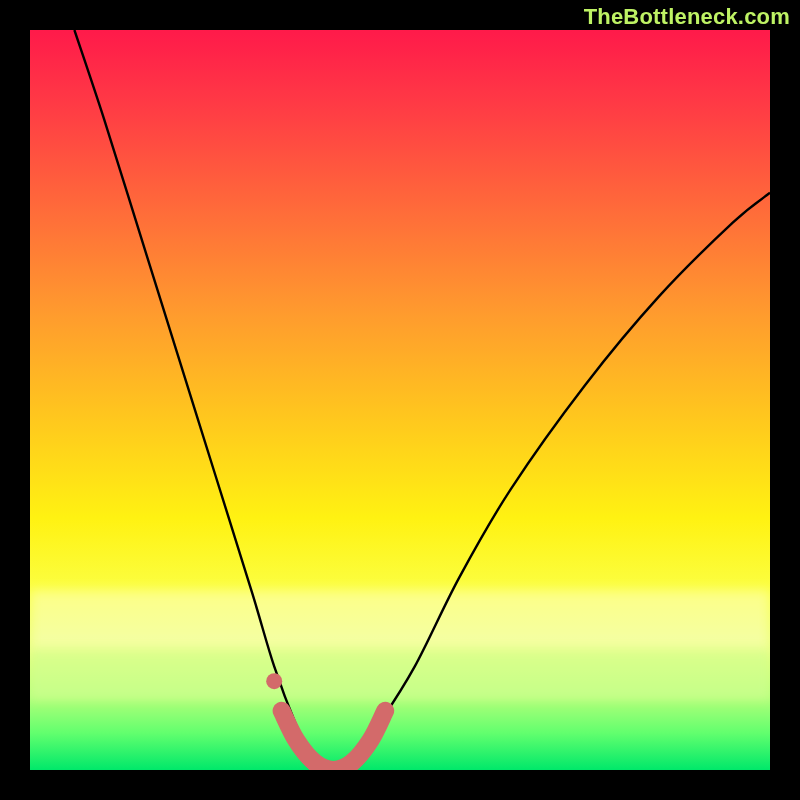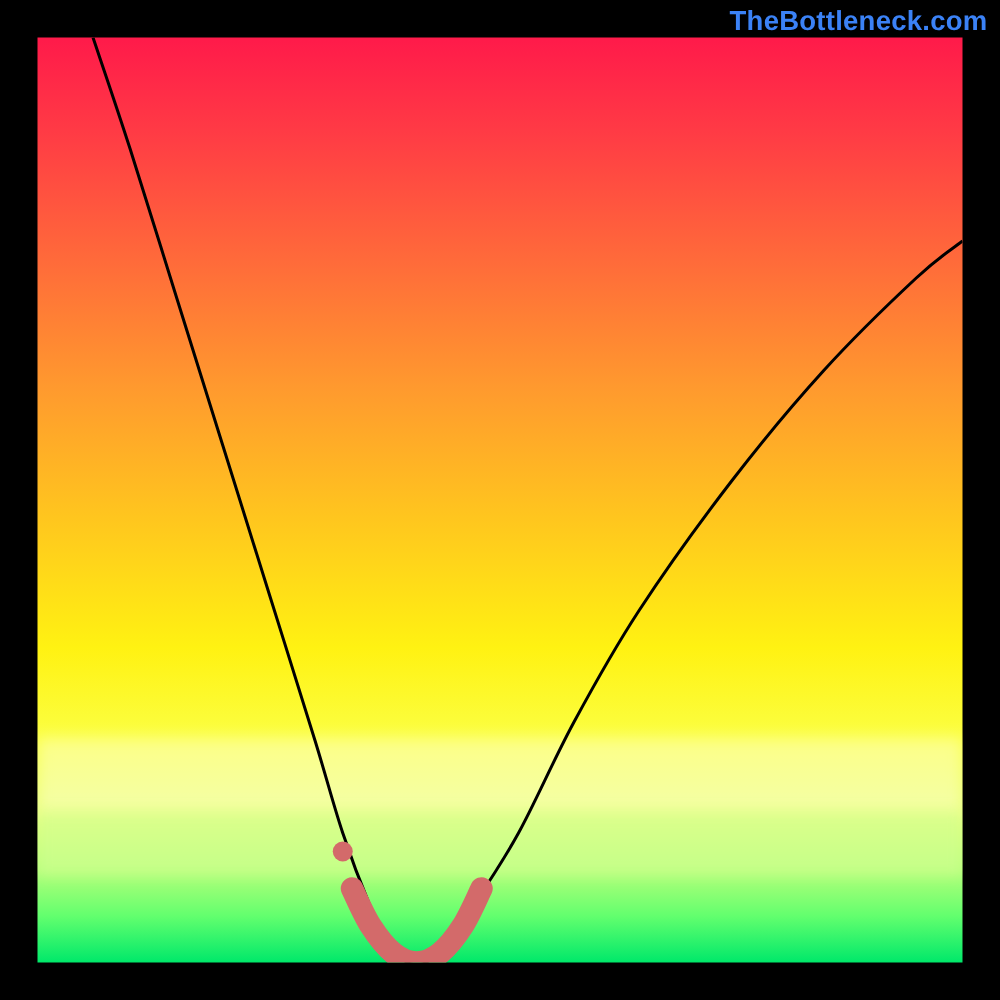--- a/index.html
+++ b/index.html
@@ -14,21 +14,21 @@
   .outer {
     position: relative;
     width: 800px;
     height: 800px;
     background: #000;
   }
   .watermark {
     position: absolute;
     top: 4px;
     right: 10px;
-    color: #3b82f6;
+    color: #bef264;
     font-size: 22px;
     font-weight: 600;
     letter-spacing: 0.2px;
     z-index: 50;
   }
   .plot {
     position: absolute;
     left: 30px;
     top: 30px;
     width: 740px;

